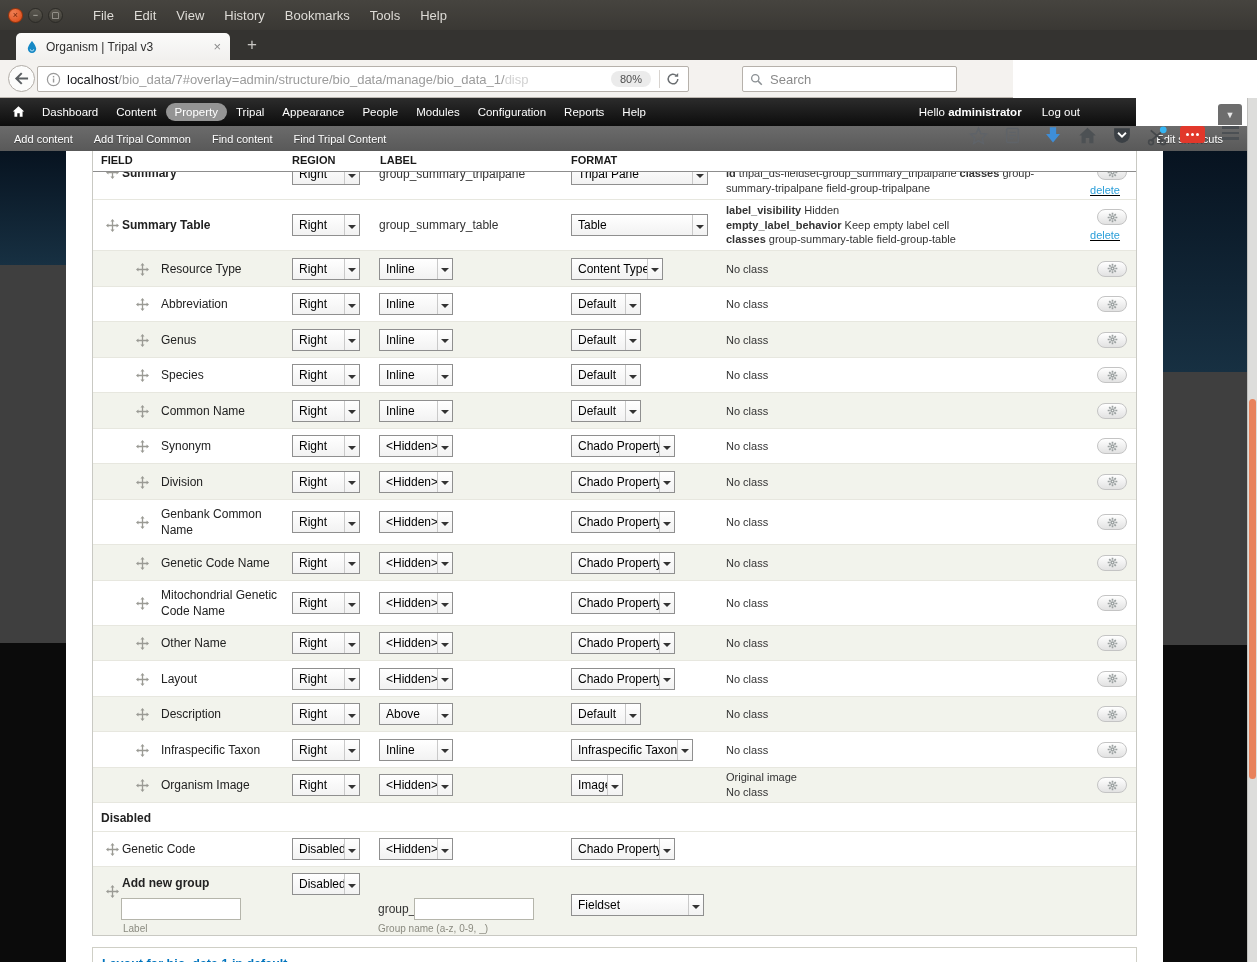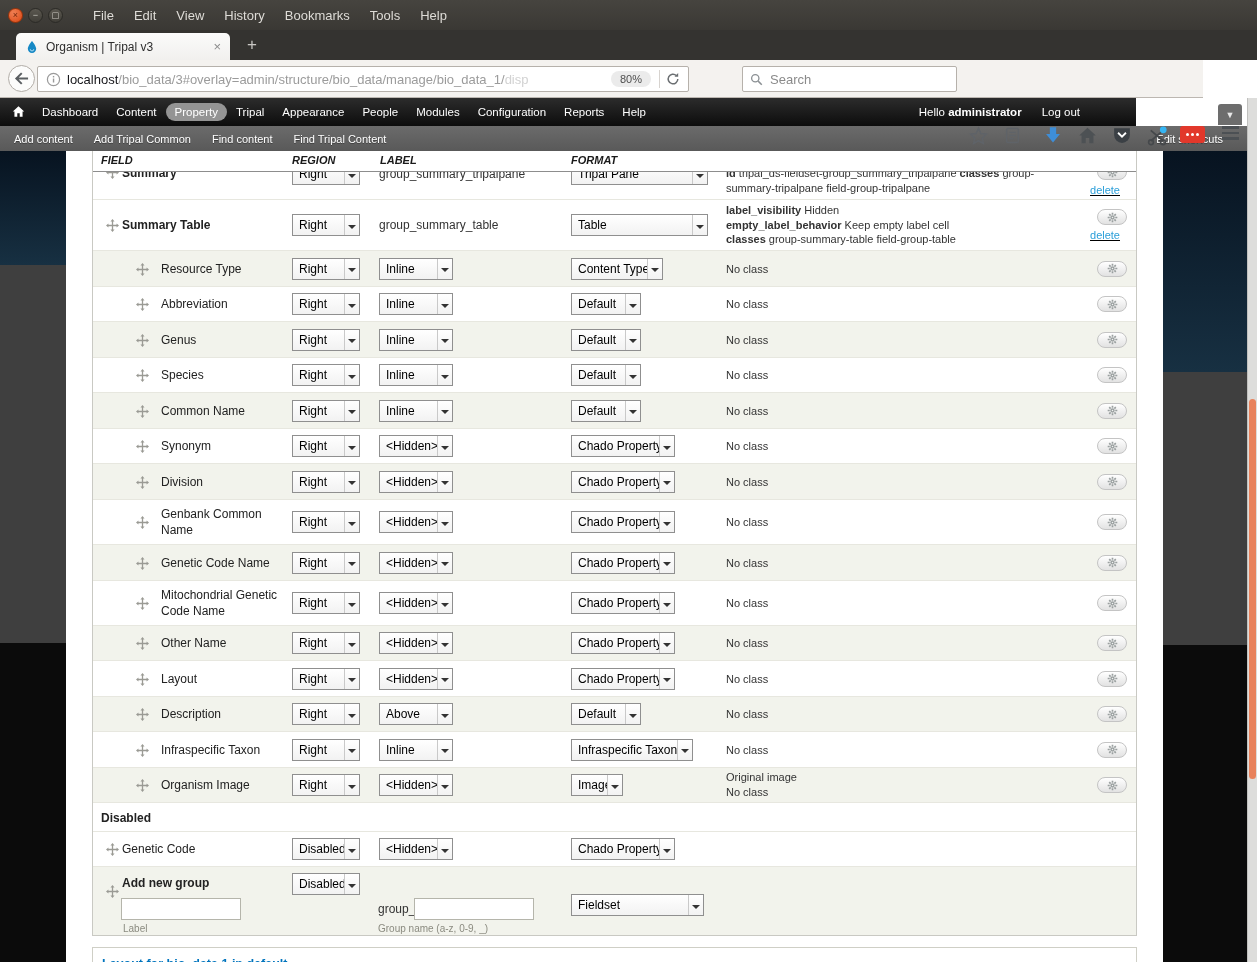--- a/index.html
+++ b/index.html
@@ -23,21 +23,21 @@
   .tab { position:absolute; left:16px; top:3px; width:214px; height:27px;
     background:linear-gradient(#fbfbfa,#f1f0ee); border-radius:5px 5px 0 0;
     display:flex; align-items:center; padding:0 9px; font-size:12px; color:#2e2e2e; }
   .tab-title { flex:1; white-space:nowrap; overflow:hidden; margin-left:7px; }
   .tab-close { color:#8b8b8b; font-size:13px; padding-left:6px; }
   .tab-close::before { content:"×"; }
   .newtab { position:absolute; left:240px; top:5px; color:#c9c8c4; font-size:17px; width:24px; text-align:center; }
   .newtab::before { content:"+"; }
 
   
-  .navbar { position:absolute; top:60px; left:0; width:1203px; height:38px;
+  .navbar { position:absolute; top:60px; left:0; width:1013px; height:38px;
     background:#f4f2ef; border-bottom:1px solid #bcb7b1; z-index:10; }
   .backbtn { position:absolute; left:8px; top:5px; width:27px; height:27px; border-radius:50%;
     background:#fcfcfb; border:1px solid #b2ada7; display:flex; align-items:center; justify-content:center; }
   .urlbar { position:absolute; left:37px; top:6px; width:652px; height:26px; background:#fff;
     border:1px solid #b6b1ab; border-radius:2px; display:flex; align-items:center;
     font-size:13px; padding:0 6px; }
   .url-info { margin:0 6px 0 2px; display:flex; }
   .url-host { color:#16161a; }
   .url-path { color:#9b9b9b; white-space:nowrap; overflow:hidden; flex:1; }
   .zoom-badge { background:#ebebeb; border-radius:10px; padding:2px 9px; font-size:11px;
@@ -85,21 +85,21 @@
 
   
   .scrollbar { position:absolute; right:0; top:98px; width:10px; bottom:0;
     background:#dddddb; border-left:1px solid #c0c0be; }
   .scroll-thumb { position:absolute; left:1px; right:1px; top:301px; height:380px;
     background:#e8825c; border-radius:4px; }
 
   
   .ftable { position:absolute; left:26px; top:0; width:1045px;
     border-left:1px solid #c9c9c3; border-right:1px solid #c9c9c3; border-bottom:1px solid #c9c9c3; }
-  .thead { position:relative; height:21px; background:#fff; border-bottom:1px solid #8d8d8d; z-index:3;font-style:italic; }
+  .thead { position:relative; height:21px; background:#fff; border-bottom:1px solid #8d8d8d; z-index:3; }
   .th { position:absolute; top:3px; font-size:11px; font-weight:bold; color:#1a1a1a; }
   .th0 { left:8px; } .th1 { left:199px; } .th2 { left:287px; } .th3 { left:478px; }
 
   .trow { position:relative; background:#fff; border-bottom:1px solid #e7e7df; overflow:hidden; }
   .trow.stripe { background:#f2f3ec; }
   .handle { position:absolute; left:13px; top:50%; transform:translateY(-50%); width:14px; height:14px; }
   .indent .handle { left:43px; }
   .flabel { position:absolute; left:29px; top:50%; transform:translateY(-50%); font-size:12px;
     color:#222; width:128px; line-height:1.35; }
   .indent .flabel { left:68px; width:118px; }
@@ -190,21 +190,21 @@
   </div>
   <div class="urlbar">
     <span class="url-info">
       <svg width="15" height="15" viewBox="0 0 16 16">
           <circle cx="8" cy="8" r="6.5" fill="none" stroke="#9a9a9a" stroke-width="1.3"></circle>
           <rect x="7.3" y="7" width="1.5" height="4.2" fill="#9a9a9a"></rect>
           <rect x="7.3" y="4.2" width="1.5" height="1.6" fill="#9a9a9a"></rect>
         </svg>
     </span>
     <span class="url-host">localhost</span>
-    <span class="url-path"><span>/bio_data/3#overlay=admin/structure/bio_data/manage/bio_data_1/</span><span style="color:#d2d2d2">disp</span></span>
+    <span class="url-path"><span>/bio_data/7#overlay=admin/structure/bio_data/manage/bio_data_1/</span><span style="color:#d2d2d2">disp</span></span>
     <span class="zoom-badge">80%</span>
     <span class="url-sep"></span>
     <span style="display:flex;padding:0 2px;">
       <svg width="14" height="14" viewBox="0 0 16 16">
           <path d="M13.5 8a5.5 5.5 0 1 1-1.7-4" fill="none" stroke="#6b6f72" stroke-width="1.7"></path>
           <path d="M13.9 1.2v4.2H9.7z" fill="#6b6f72"></path>
         </svg>
     </span>
   </div>
   <div class="searchbar">

